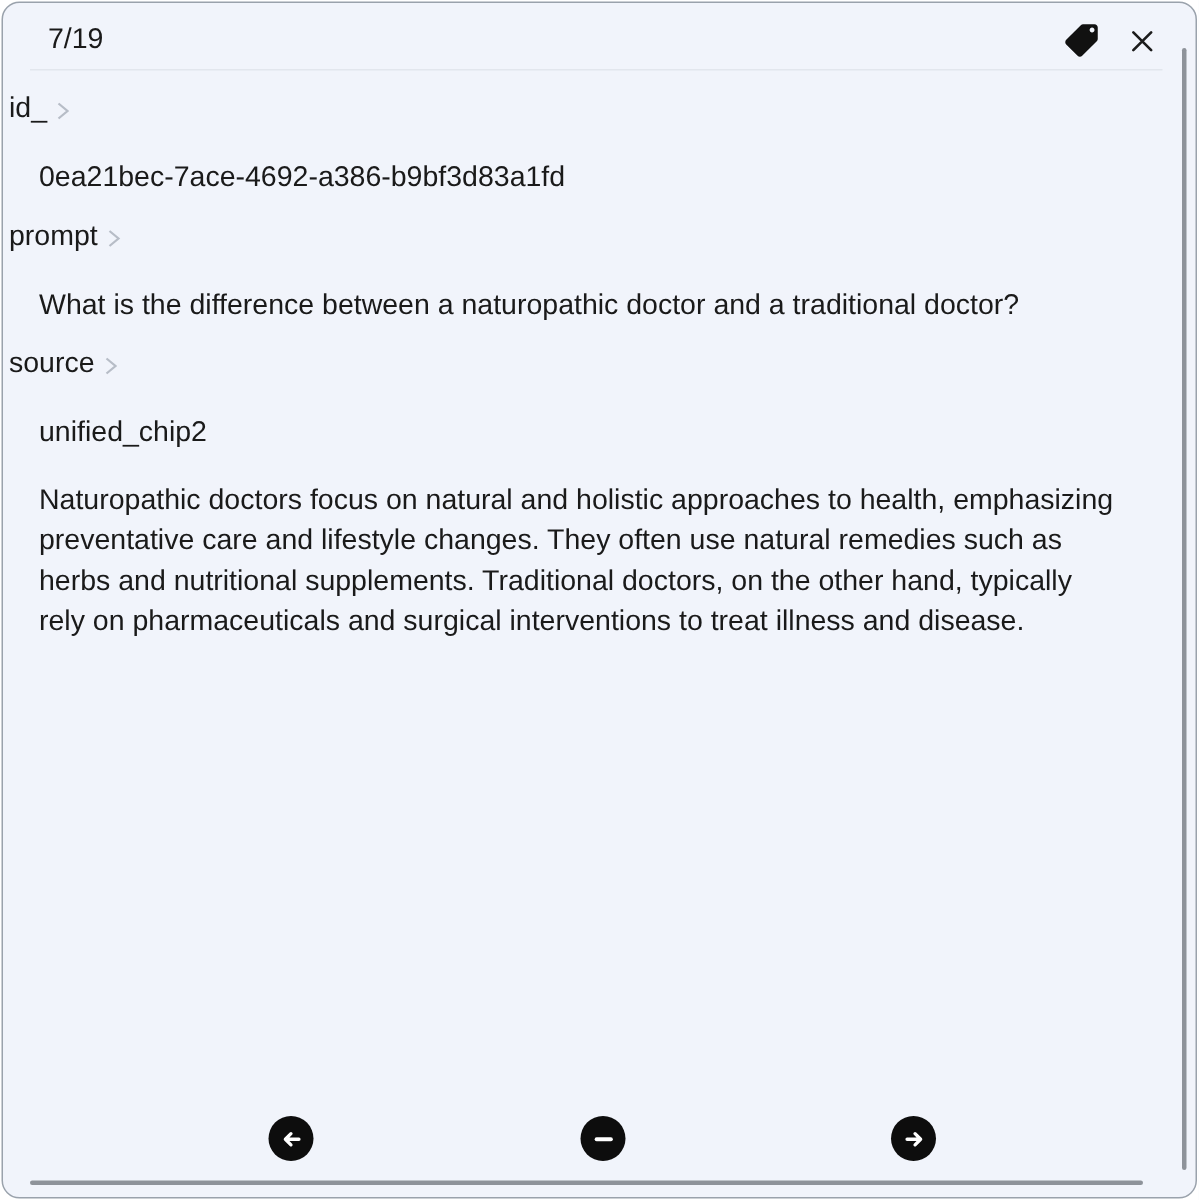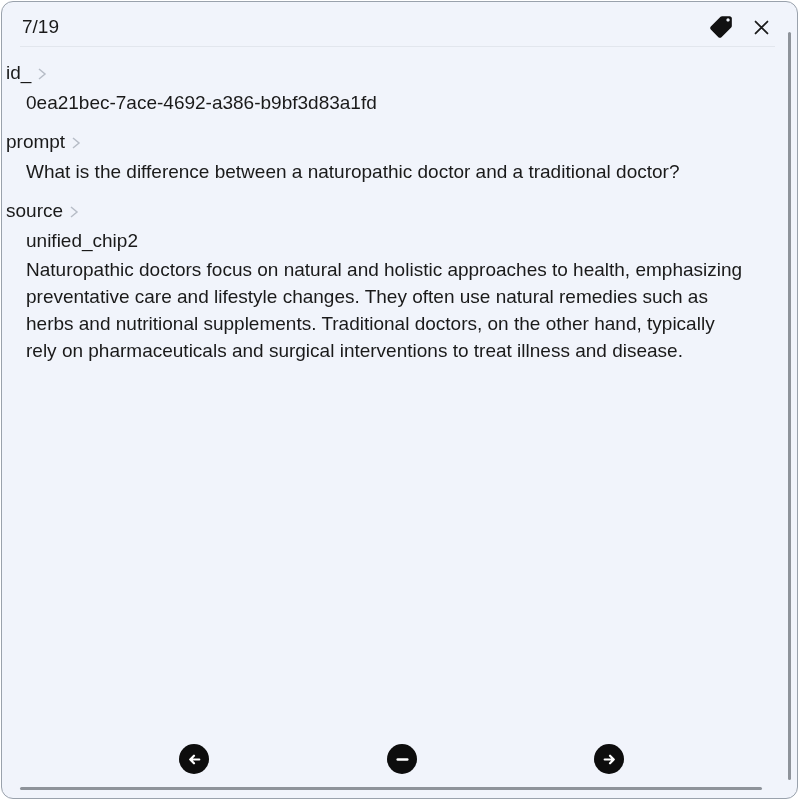--- a/index.html
+++ b/index.html
@@ -17,20 +17,21 @@
     border: 1.5px solid #9aa2ac;
     border-radius: 12px;
     overflow: hidden;
   }
   
   .header {
     display: flex;
     align-items: center;
     padding: 12px 22px 0 20px;
     height: 38px;
+    margin-left: 10px;
   }
   .pagination {
     font-size: 19px;
     color: #1a1a1a;
   }
   .header-spacer { flex: 1; }
   .icon-btn {
     display: inline-flex;
     align-items: center;
     justify-content: center;
@@ -57,21 +58,21 @@
     line-height: 28px;
     cursor: pointer;
     width: max-content;
   }
   .field-label-row .chev {
     margin-left: 6px;
     margin-top: 1px;
   }
   .field-value {
     padding-left: 20px;
-    margin-top: 2px;
+    margin-top: 18px;
     line-height: 27px;
     max-width: 742px;
   }
   
   .nav-btn {
     position: absolute;
     top: 742px;
     width: 30px; height: 30px;
     border-radius: 50%;
     background: #0d0d0d;

